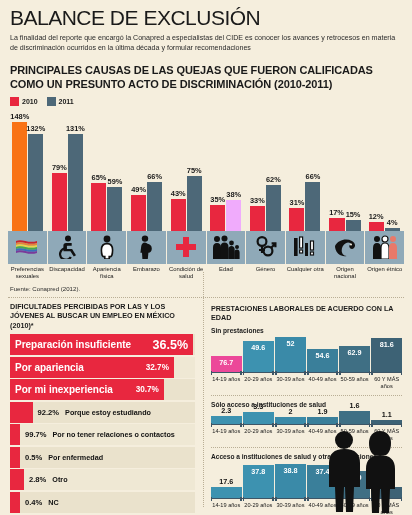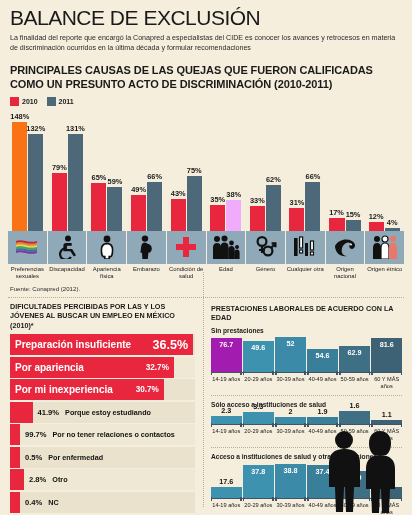--- a/index.html
+++ b/index.html
@@ -358,21 +358,21 @@
           </div>
         </div>
         <div class="drow">
           <div class="dbar" style="width: 153.921px;">
             <span class="dlabel-in">Por mi inexperiencia</span>
             <span class="dval-in sm">30.7%</span>
           </div>
         </div>
         <div class="drow">
           <div class="dbar" style="width: 22.5616px;"></div>
-          <span class="dval-out">41.9%</span>
+          <span class="dval-out">92.2%</span>
           <span class="dlabel-out">Porque estoy estudiando</span>
         </div>
         <div class="drow alt">
           <div class="dbar" style="width: 9px;"></div>
           <span class="dval-out">99.7%</span>
           <span class="dlabel-out">Por no tener relaciones o contactos</span>
         </div>
         <div class="drow">
           <div class="dbar" style="width: 9px;"></div>
           <span class="dval-out">0.5%</span>
@@ -403,21 +403,21 @@
     </svg>
   </div>
 
   <div id="colR">
     <div id="sec3-title">PRESTACIONES LABORALES DE ACUERDO CON LA EDAD</div>
     <div id="agegroups">
         <div class="agrp">
           <div class="agrp-title">Sin prestaciones</div>
           <div class="achart" style="height: 36px;">
             <div class="acol">
-              <div class="abar" style="height: 34px; background: #a21caf;">
+              <div class="abar" style="height: 16px; background: #ec4899;">
                 <span class="aval inside">76.7</span>
               </div>
               <span class="atick"></span>
               <span class="atick r"></span>
             </div>
             <div class="acol">
               <div class="abar" style="height: 31px; background: rgb(61, 146, 176);">
                 <span class="aval inside">49.6</span>
               </div>
               <span class="atick"></span>

